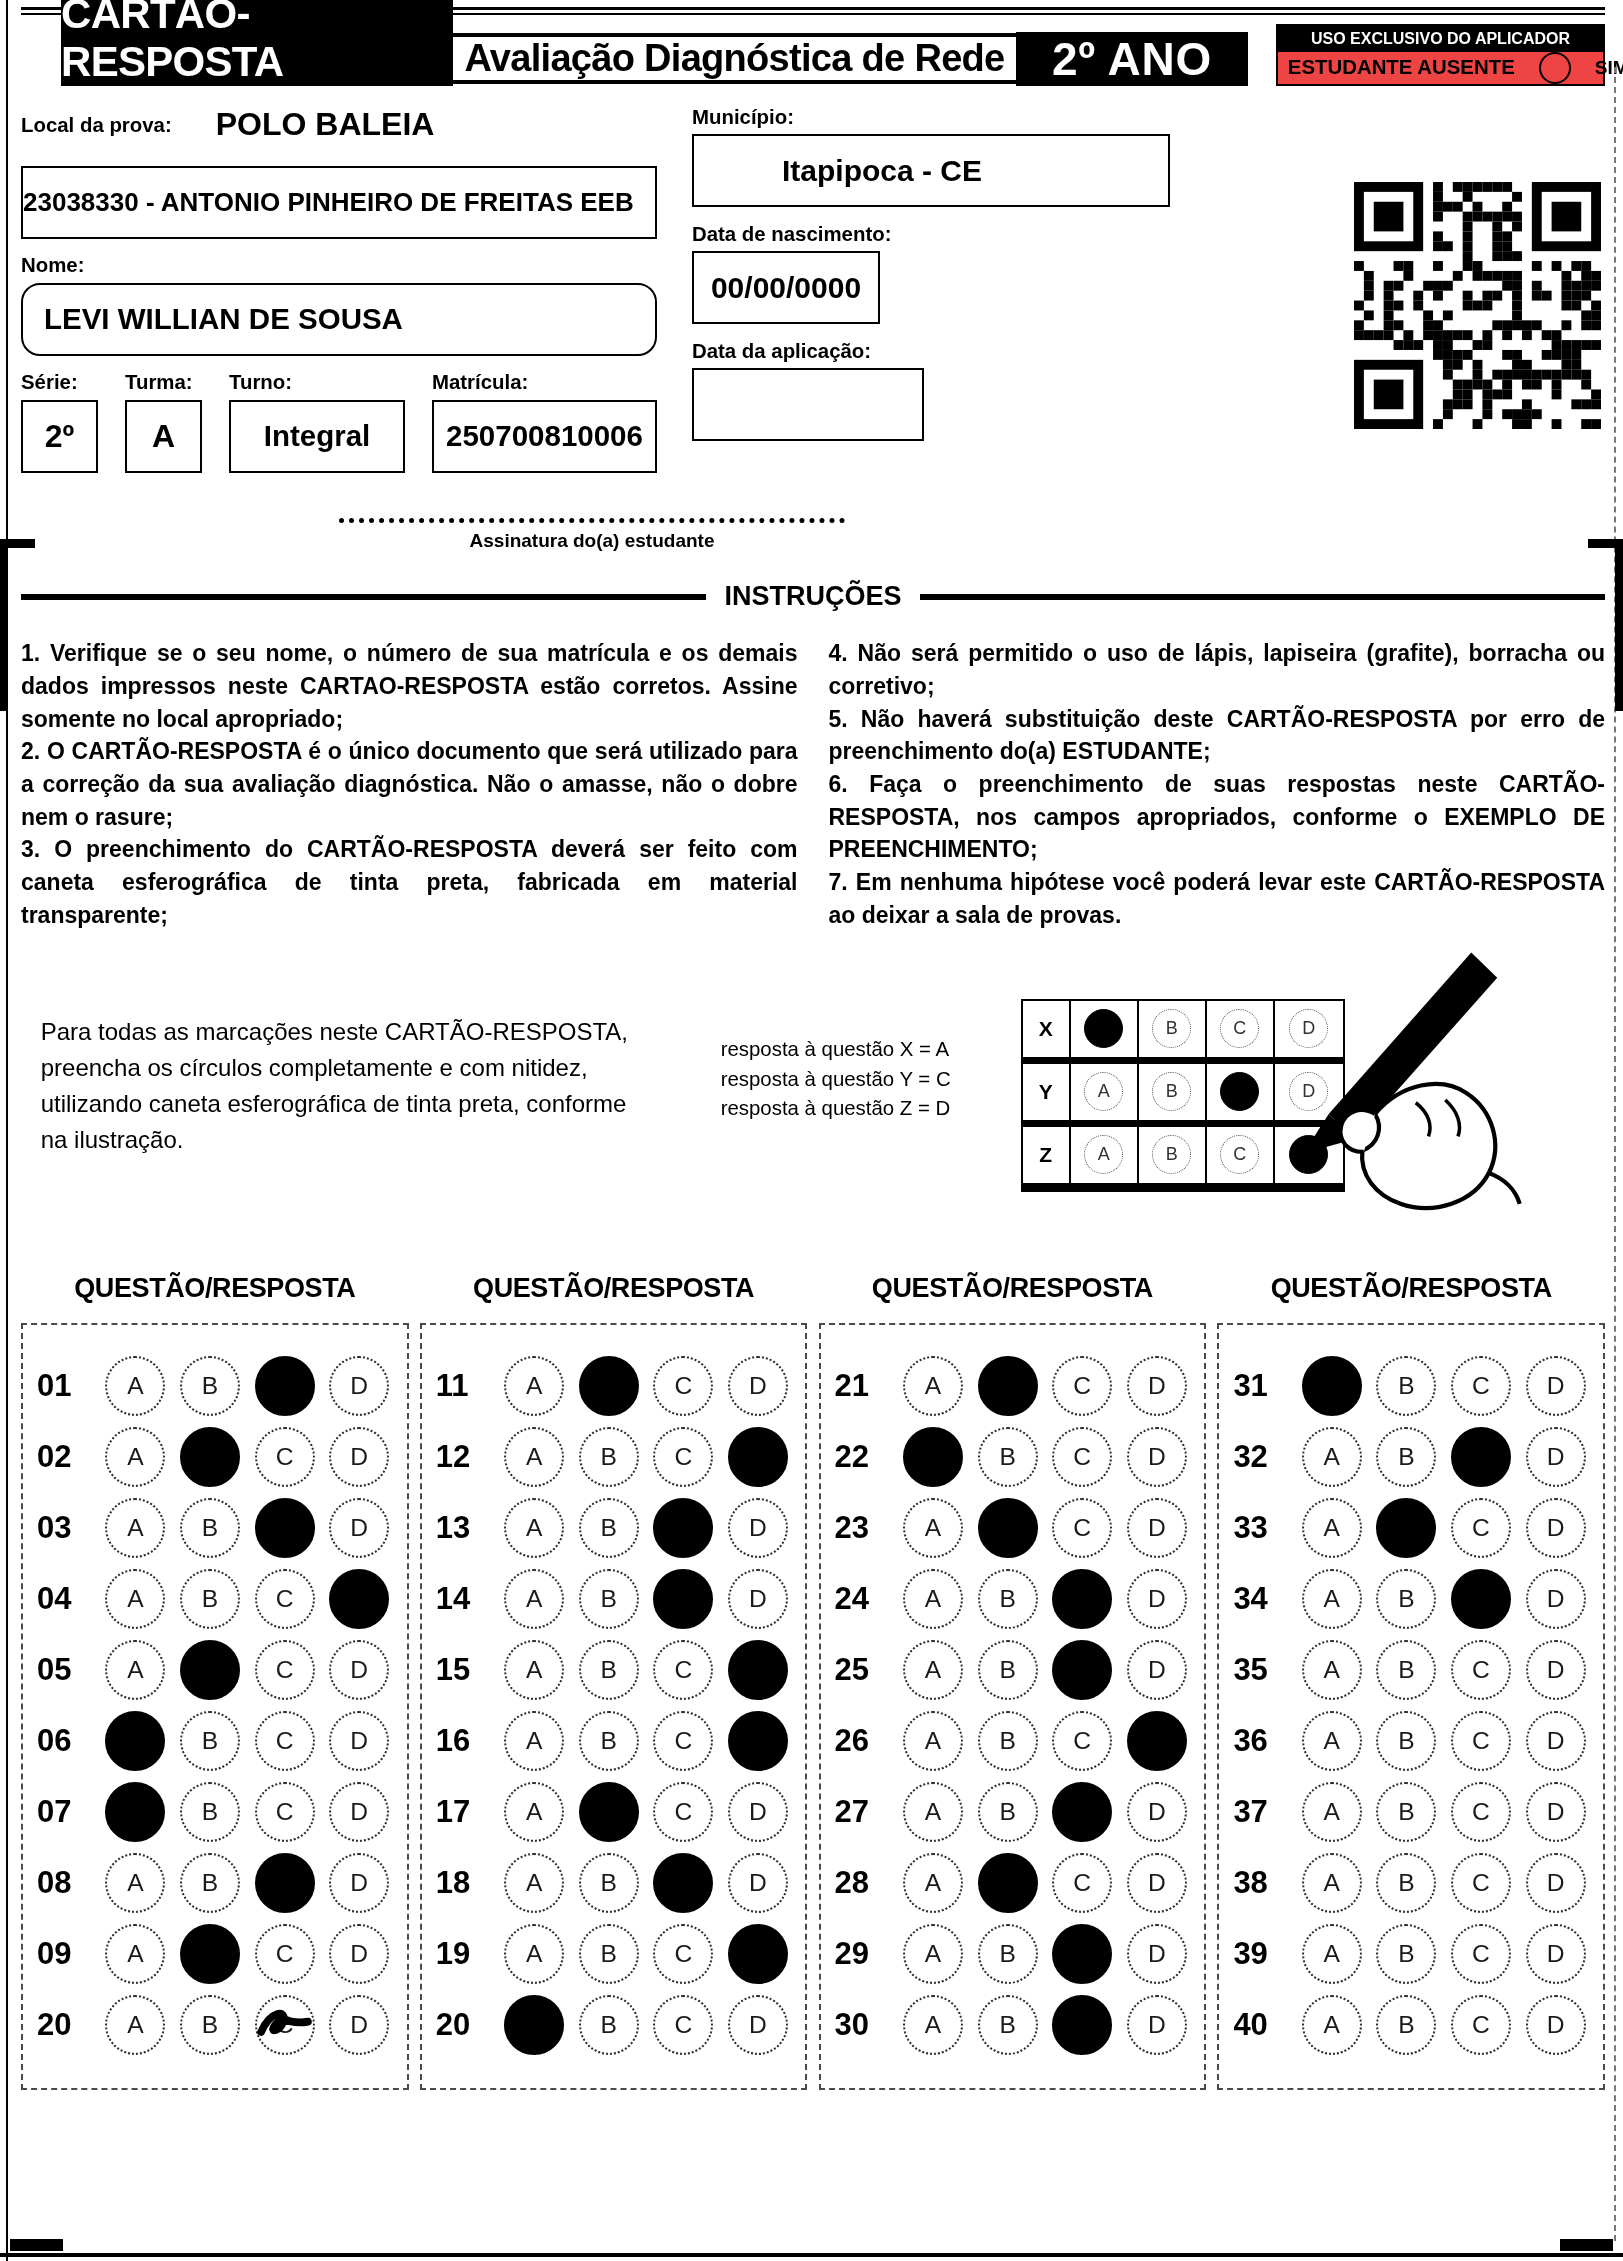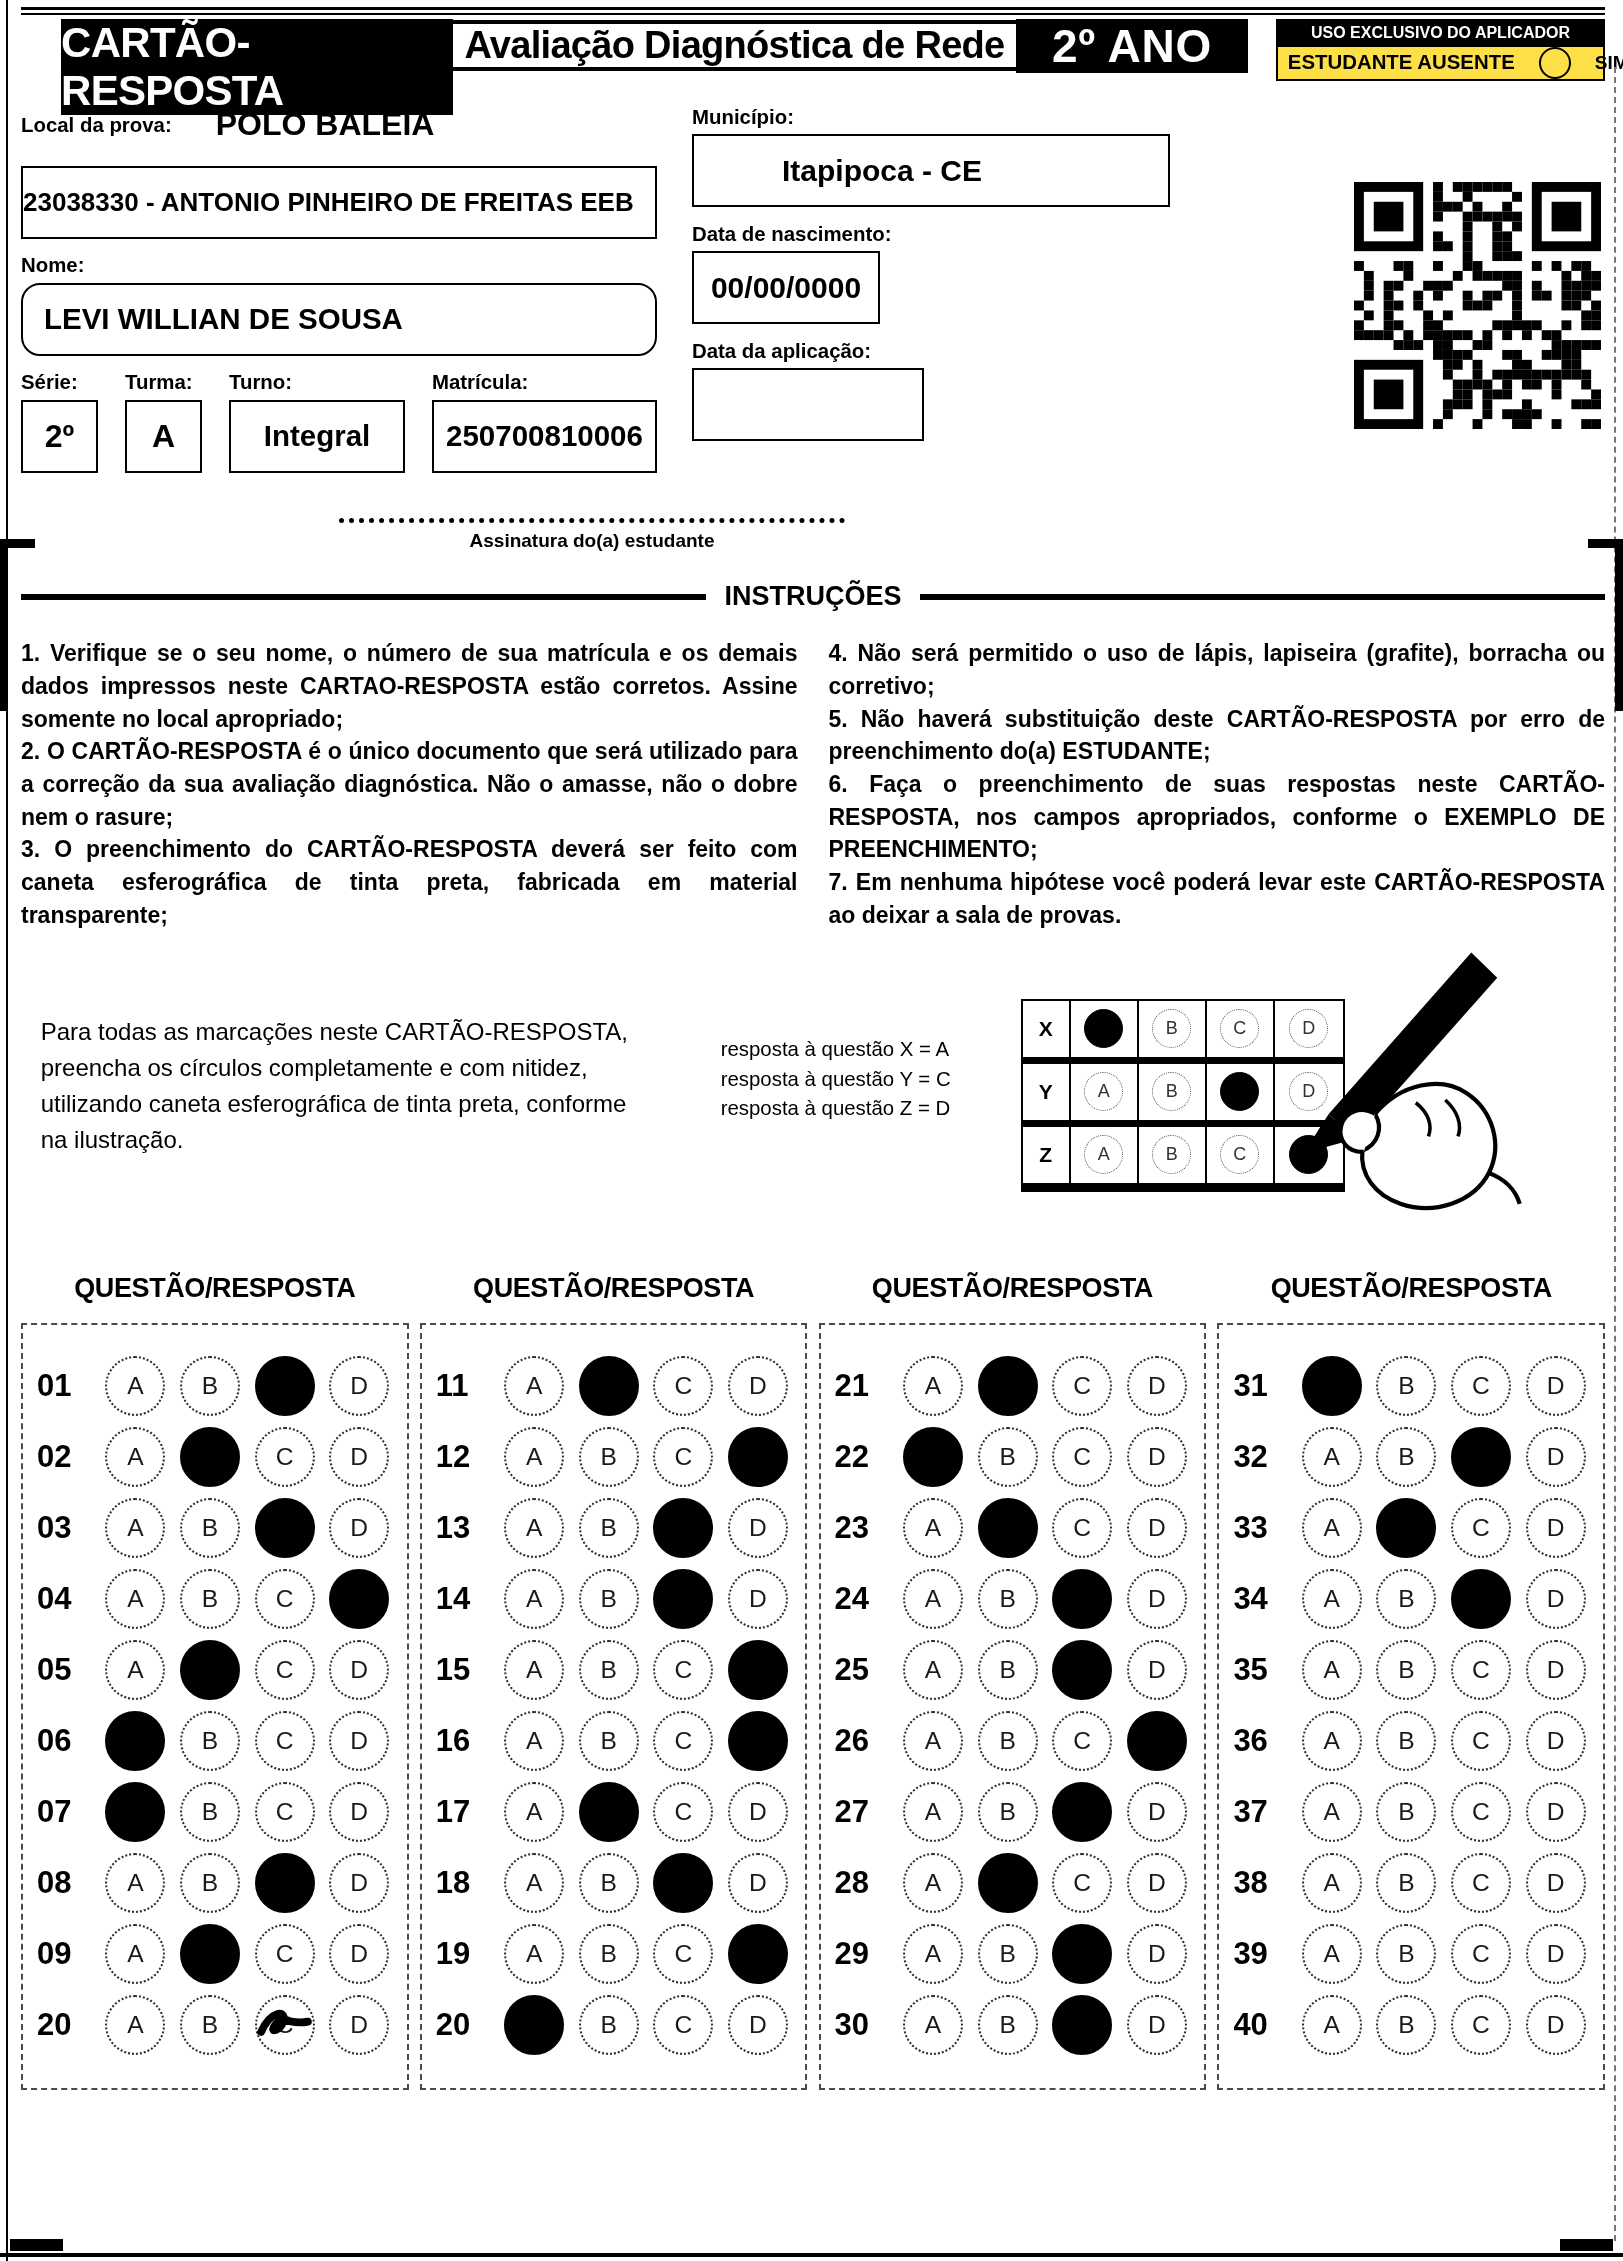--- a/index.html
+++ b/index.html
@@ -21,40 +21,40 @@
   .bracket { position:absolute; top:539px; width:35px; height:9px; background:#000; }
   .bracket.left  { left:0; }
   .bracket.right { right:0; }
   .bracket.left::after, .bracket.right::after {
     content:""; position:absolute; top:0; width:8.4px; height:172px; background:#000;
   }
   .bracket.left::after  { left:0; }
   .bracket.right::after { right:0; }
 
   
-  .header { display:flex; align-items:flex-start; margin-top:4.2px; height:67px;padding-left:40px; }
+  .header { display:flex; align-items:flex-end; margin-top:4.2px; height:67px;padding-left:40px; }
   .hdr-title {
     width:392px; background:#000; color:#fff; display:flex; align-items:center; justify-content:center;
     font-size:42px; font-weight:bold; letter-spacing:-0.7px;
   }
   .hdr-center {
     flex:1; border-top:4.2px solid #000; border-bottom:4.2px solid #000; margin:1.4px 0;
     display:flex; align-items:center; justify-content:center;
     font-size:38px; font-weight:bold; letter-spacing:-0.7px;
   }
   .hdr-grade {
     width:232px; background:#000; color:#fff; display:flex; align-items:center; justify-content:center;
     font-size:46px; font-weight:bold; letter-spacing:0.7px;
   }
   .hdr-aplicador { width:329px; margin-left:28px; border:2.8px solid #000; display:flex; flex-direction:column; }
   .hdr-aplicador-bar {
     background:#000; color:#fff; text-align:center; font-weight:bold; font-size:16px;
     padding:3.5px 0 4.2px; letter-spacing:0;
   }
-  .hdr-aplicador-body { flex:1; display:flex; align-items:center; padding:0 9.8px; gap:24px; background:#fde047; }
+  .hdr-aplicador-body { flex:1; display:flex; align-items:center; padding:0 9.8px; gap:24px; background:#ef4444; }
   .absent-label { font-size:20.4px; font-weight:bold; white-space:nowrap; }
   .absent-circle { width:32px; height:32px; border:2.8px solid #000; border-radius:50%; flex:0 0 auto; }
   .absent-sim { font-size:19px; font-weight:bold; }
 
   
   .form-section { position:relative; margin-top:19.7px; display:flex; }
   .form-left  { width:636px; }
   .form-right { width:478px; margin-left:35px; }
   .field-label { font-size:20.4px; font-weight:bold; margin-bottom:5.6px; }
   .inline-label-row { display:flex; align-items:flex-end; gap:44px; margin-bottom:23px; }

